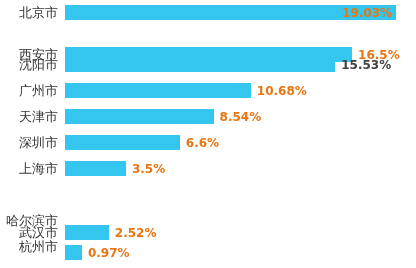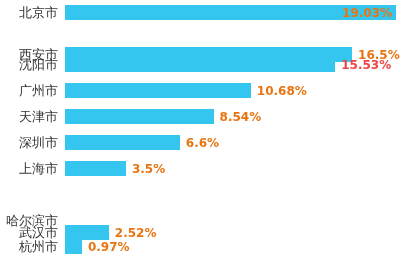--- a/index.html
+++ b/index.html
@@ -93,21 +93,21 @@
         <div class="cat-label">西安市</div>
         <div class="bar-track" style="width: 402px;">
           <div class="bar" style="width: 287.1px; background: rgb(53, 198, 240);"></div>
           <div class="val-label outside" style="color: rgb(232, 117, 17); left: 293.1px;">16.5%</div>
         </div>
       </div>
       <div class="bar-row" style="top: 52px;">
         <div class="cat-label">沈阳市</div>
         <div class="bar-track" style="width: 351px;">
           <div class="bar" style="width: 270.222px; background: rgb(53, 198, 240);"></div>
-          <div class="val-label outside" style="color: #ef4444; left: 276.222px;">15.53%</div>
+          <div class="val-label outside" style="color: #404040; left: 276.222px;">15.53%</div>
         </div>
       </div>
       <div class="bar-row" style="top: 78px;">
         <div class="cat-label">广州市</div>
         <div class="bar-track" style="width: 406px;">
           <div class="bar" style="width: 185.832px; background: rgb(53, 198, 240);"></div>
           <div class="val-label outside" style="color: rgb(232, 117, 17); left: 191.832px;">10.68%</div>
         </div>
       </div>
       <div class="bar-row" style="top: 104px;">
@@ -136,19 +136,19 @@
         <div class="bar-track" style="width: 351px;">
           <div class="bar" style="width: 43.848px; background: rgb(53, 198, 240);"></div>
           <div class="val-label outside" style="color: rgb(232, 117, 17); left: 49.848px;">2.52%</div>
         </div>
       </div>
       <div class="bar-row" style="top: 208px;">
         <div class="cat-label">哈尔滨市</div>
       </div>
       <div class="bar-row" style="top: 234px;">
         <div class="cat-label">杭州市</div>
-        <div class="bar-track" style="width: 282px;">
+        <div class="bar-track" style="width: 282px; margin-top: 6px;">
           <div class="bar" style="width: 16.878px; background: rgb(53, 198, 240);"></div>
           <div class="val-label outside" style="color: rgb(232, 117, 17); left: 22.878px;">0.97%</div>
         </div>
       </div>
     </div>
 </div>
 
 </body></html>

